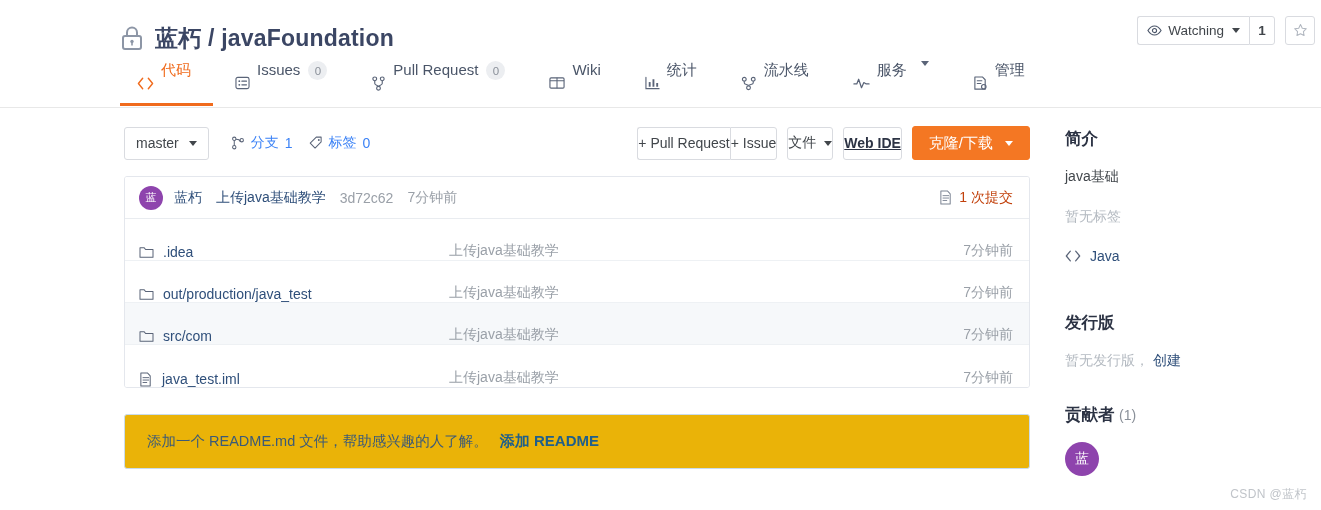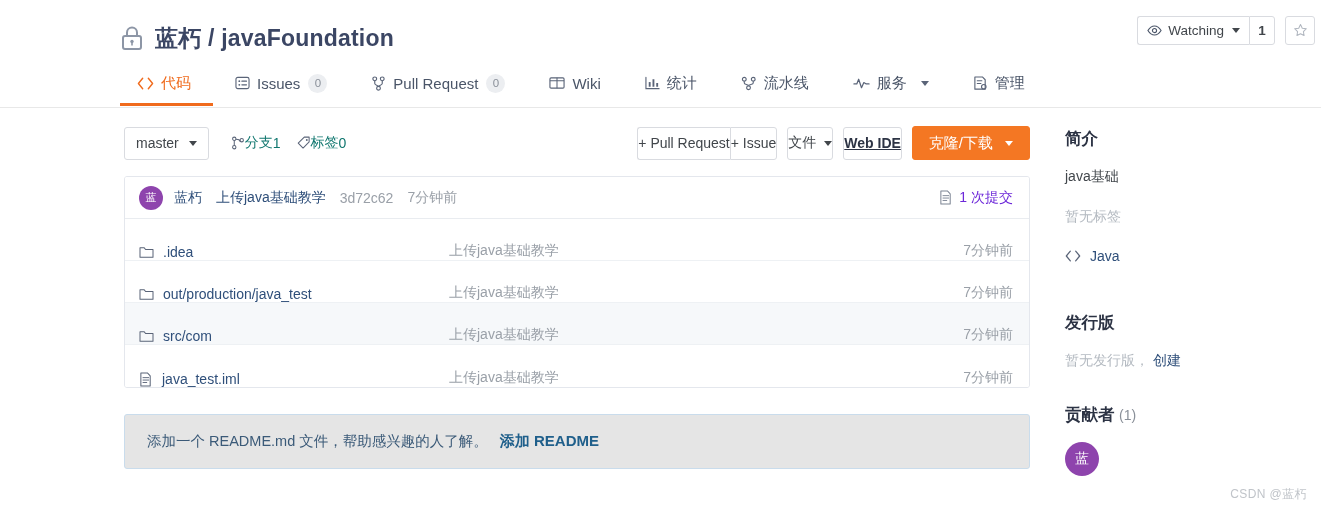--- a/index.html
+++ b/index.html
@@ -80,21 +80,21 @@
 
   
   .nav-tabs {
     display: flex;
     align-items: flex-end;
     padding-left: 120px;
     height: 45px;
     gap: 0;
   }
   .nav-tab {
-    display: flex; align-items: center; gap: 7px;
+    display: flex; gap: 7px;
     height: 44px;
     padding: 0 22px;
     font-size: 15px;
     color: #4a5568;
     cursor: pointer;
     position: relative;
     white-space: nowrap;
   }
   .nav-tab:first-child { padding-left: 17px; }
   .nav-tab.active { color: #f06b1d; }
@@ -130,23 +130,23 @@
     position: relative;
   }
   .branch-select {
     display: flex; align-items: center; gap: 8px;
     height: 33px; padding: 0 11px;
     border: 1px solid #d9dbe0; border-radius: 3px;
     background: #fff; font-size: 14px; color: #41464b;
     cursor: pointer;
   }
   .meta-link {
-    display: flex; align-items: center; 
+    display: flex; align-items: center; gap: 6px;
     margin-left: 22px;
-    font-size: 14px; color: #0f766e;
+    font-size: 14px; color: #3b82f6;
     cursor: pointer; white-space: nowrap;
   }
   .toolbar-right {
     margin-left: auto;
     display: flex; align-items: center; gap: 10px;
   }
   .tb-btn {
     display: flex; align-items: center; gap: 6px;
     height: 33px; padding: 0 0;
     border: 1px solid #d9dbe0; border-radius: 3px;
@@ -183,21 +183,21 @@
     display: flex; align-items: center; justify-content: center;
     flex: 0 0 auto; margin-right: 11px;
   }
   .commit-author { color: #2f4f7a; margin-right: 14px; cursor: pointer; }
   .commit-msg { color: #2f4f7a; margin-right: 14px; cursor: pointer; }
   .commit-hash { color: #9aa0a8; margin-right: 14px; cursor: pointer; }
   .commit-time { color: #9aa0a8; }
   .commit-count {
     margin-left: auto;
     display: flex; align-items: center; gap: 6px;
-    color: #6d28d9; font-size: 14px; cursor: pointer;
+    color: #c2410c; font-size: 14px; cursor: pointer;
   }
   .file-row {
     display: flex; align-items: flex-end;
     height: 42px;
     padding: 0 16px 0 14px;
     border-bottom: 1px solid #eef1f4;
     font-size: 14px;
     background: #fff;
   }
   .file-row:last-child { border-bottom: none; }
@@ -207,21 +207,21 @@
     width: 280px; color: #2f4f7a; cursor: pointer;
   }
   .file-commit { color: #9aa0a8; flex: 1; padding-left: 30px; }
   .file-time { color: #9aa0a8; text-align: right; }
 
   
   .readme-notice {
     margin-top: 26px;
     border: 1px solid #c9dcec;
     border-radius: 3px;
-    background: #e5e5e5;
+    background: #eab308;
     padding: 17px 22px;
     font-size: 14.5px;
     color: #3b5a78;
   }
   .readme-notice .add-link {
     font-weight: bold; color: #1f5f8b; margin-left: 8px; cursor: pointer;
     font-size: 15px;
   }
 
   

